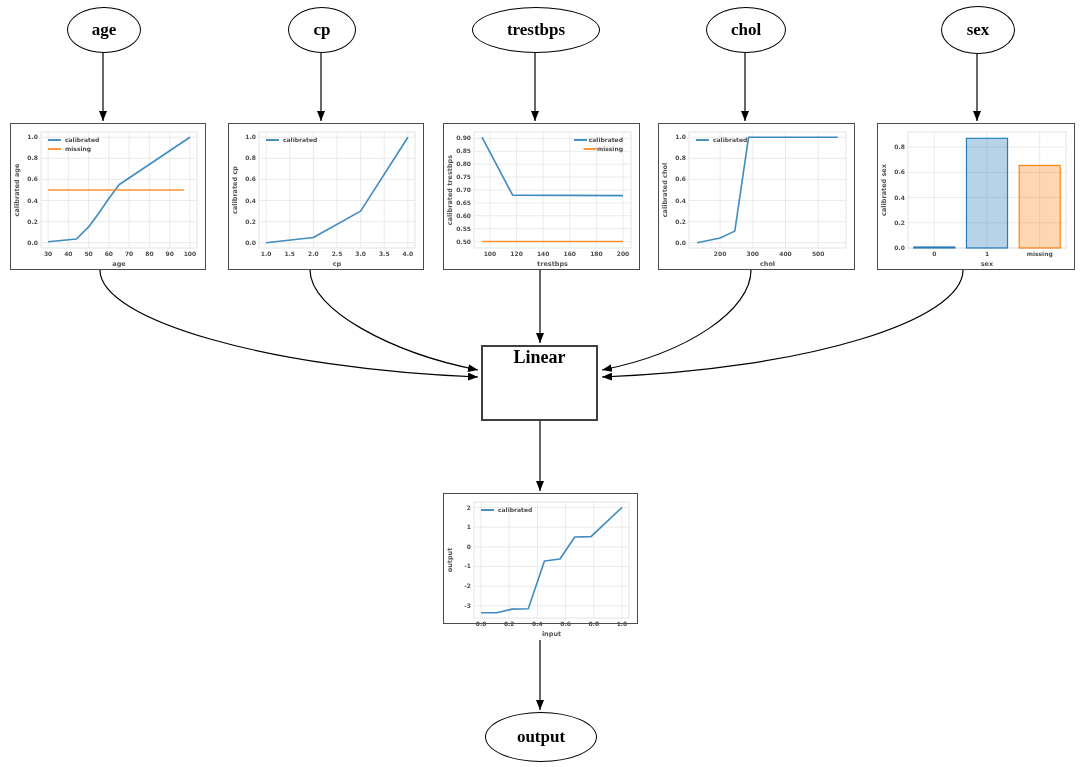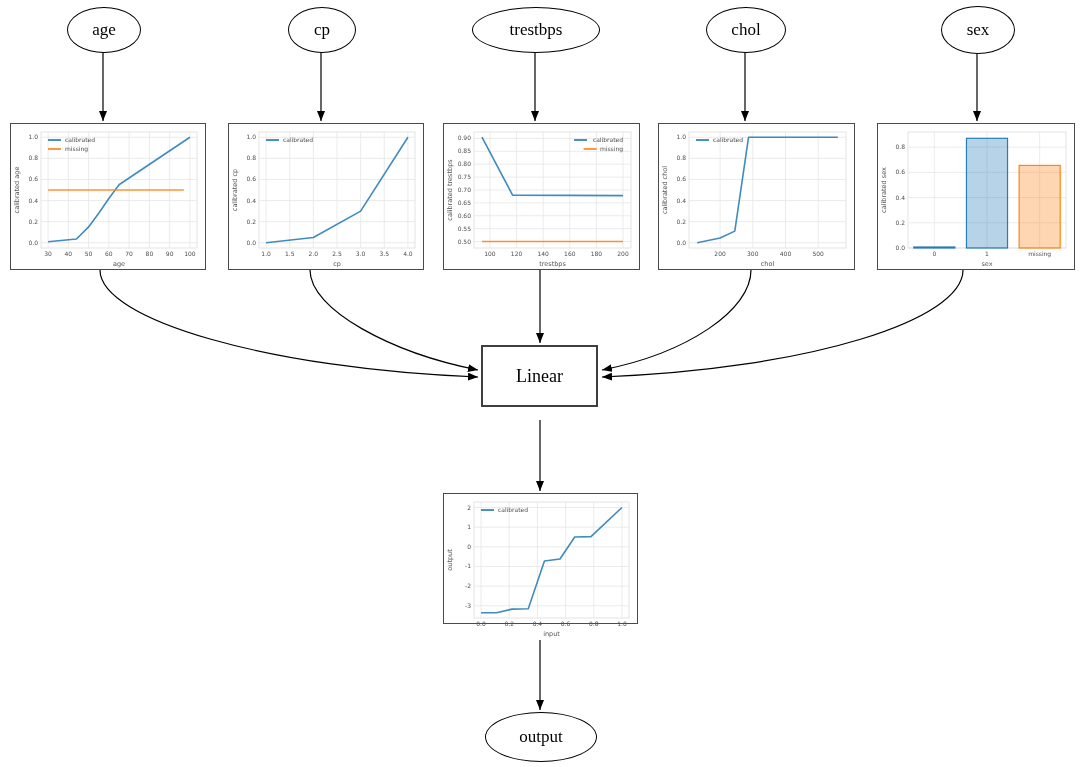--- a/index.html
+++ b/index.html
@@ -1,24 +1,24 @@
 <!DOCTYPE html>
 <html><head>
 <meta charset="utf-8">
 <style>
   html,body{margin:0;padding:0;background:#fff;}
   #canvas{position:relative;width:1080px;height:767px;background:#ffffff;
-          font-family:"Liberation Serif", serif; overflow:hidden;}
+          font-family:"Liberation Serif", serif; overflow:hidden;font-weight:bold;}
   #edges{position:absolute;left:0;top:0;z-index:1;}
   .node-ellipse{position:absolute;background:#fff;border:1px solid #000;border-radius:50%;
                 display:flex;align-items:center;justify-content:center;font-size:17px;color:#000;z-index:2;}
   .plot-node{position:absolute;background:#fff;border:1px solid #4a4a4a;z-index:2;box-sizing:border-box;}
   .plot-node svg{display:block;}
-  #linear-box{position:absolute;left:481px;top:345px;width:117px;height:62px;box-sizing:border-box;
-              border:2px solid #3f3f3f;display:flex;align-items:center;justify-content:center;
+  #linear-box{position:absolute;left:481px;top:345px;width:117px;height:76px;box-sizing:border-box;
+              border:2px solid #3f3f3f;display:flex;justify-content:center;
               font-size:18px;background:#fff;z-index:2;color:#000;}
   .chart-text{font-family:"DejaVu Sans", sans-serif;}
 </style>
 </head>
 <body>
 
 <div id="canvas">
 
   <svg id="edges" width="1080" height="767">
     <defs>

